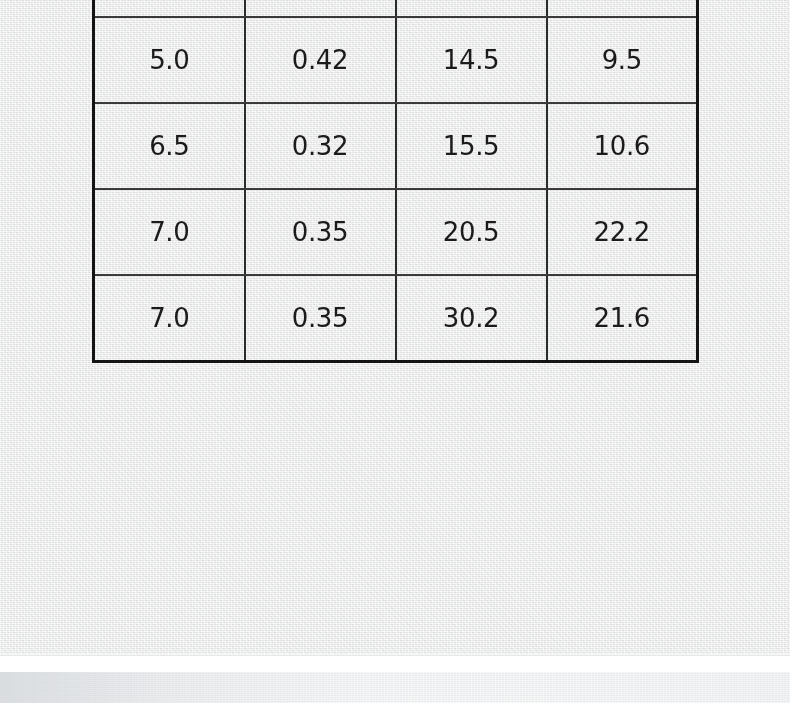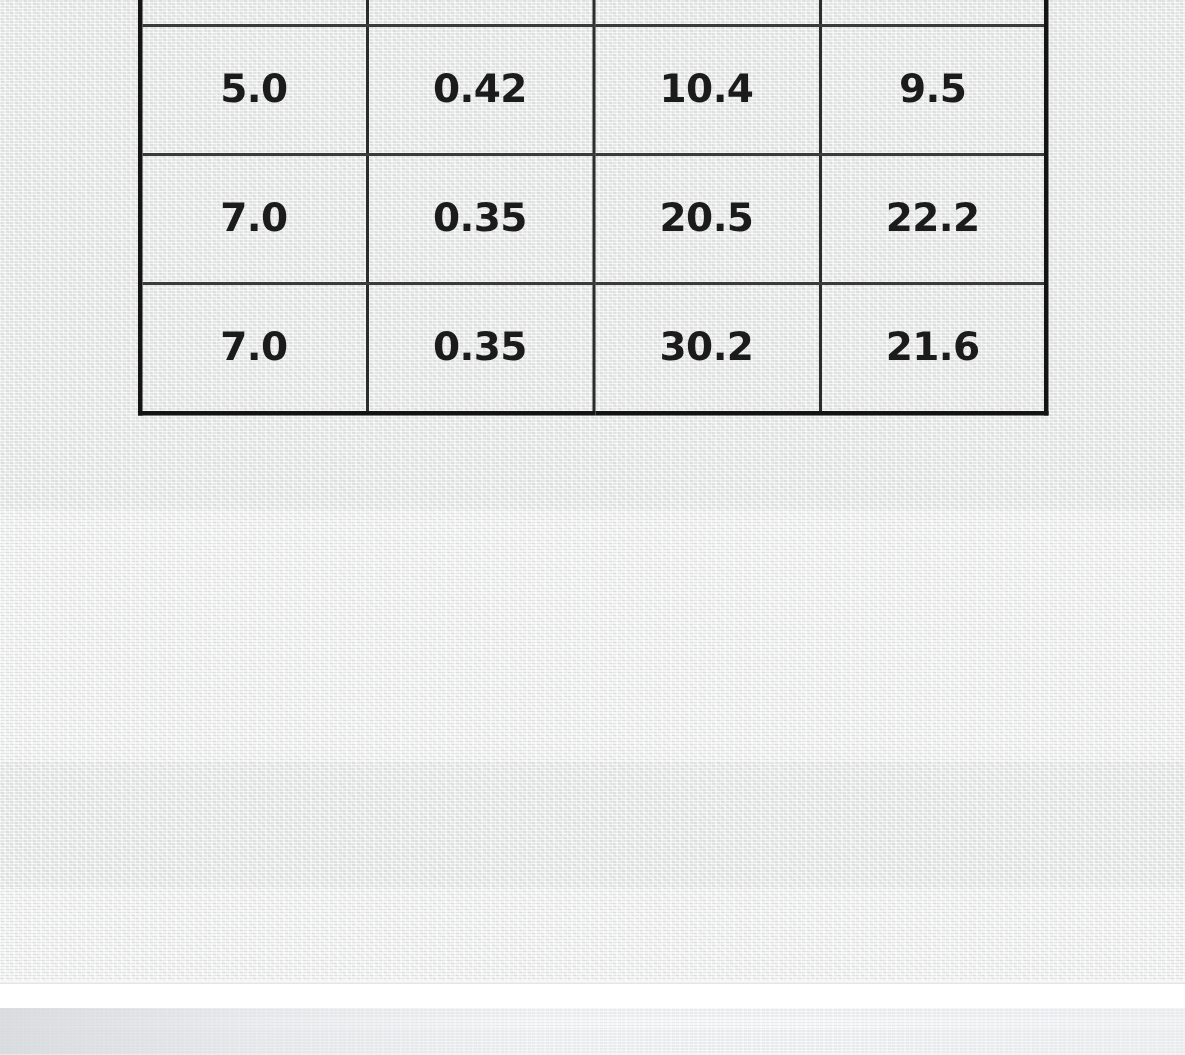--- a/index.html
+++ b/index.html
@@ -105,21 +105,21 @@
     border-collapse: collapse;
     table-layout: fixed;
   }
 
   #data-table td {
     height: 84px;
     padding: 0;
     text-align: center;
     vertical-align: middle;
     font-size: 26px;
-    font-weight: bold;
+    font-weight: normal;
     color: #1b1b1b;
     letter-spacing: -0.4px;
     border-top: 2px solid #3a3a3a;
     border-bottom: 2px solid #3a3a3a;
     border-left: 2px solid #2b2c2d;
     border-right: 2px solid #2b2c2d;
     background: transparent;
   }
 
   
@@ -160,24 +160,30 @@
         <tr class="clipped-row">
           <td>4.0</td>
           <td>0.33</td>
           <td>10.0</td>
           <td>8.0</td>
         </tr>
 
         <tr>
           <td>5.0</td>
           <td>0.42</td>
-          <td>10.4</td>
+          <td>14.5</td>
           <td>9.5</td>
         </tr>
 
+        <tr>
+          <td>6.5</td>
+          <td>0.32</td>
+          <td>15.5</td>
+          <td>10.6</td>
+        </tr>
 
         <tr>
           <td>7.0</td>
           <td>0.35</td>
           <td>20.5</td>
           <td>22.2</td>
         </tr>
 
         <tr>
           <td>7.0</td>

